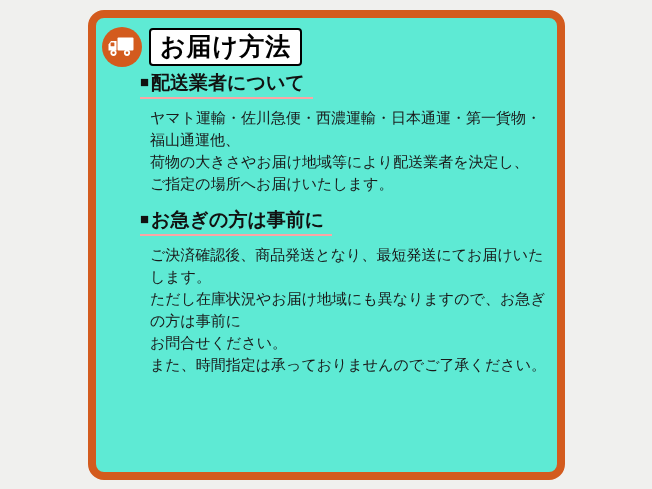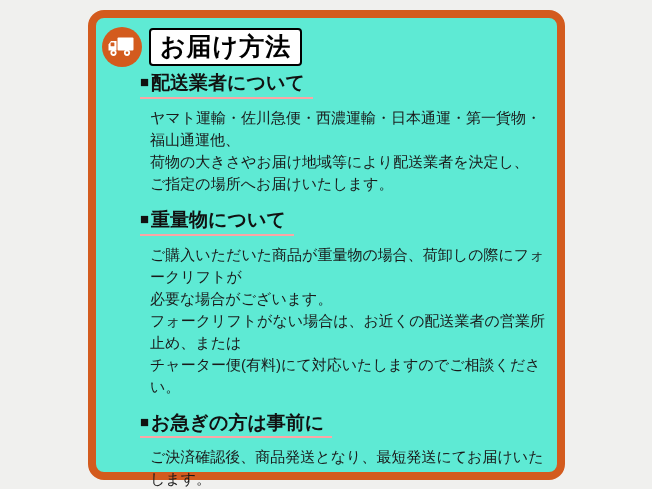--- a/index.html
+++ b/index.html
@@ -99,27 +99,20 @@
       <div class="title-box">お届け方法</div>
     </div>
 
     <div class="section first">
       <h2 class="section-heading"><span class="bullet">■</span><span>配送業者について</span></h2>
       <div class="section-body">ヤマト運輸・佐川急便・西濃運輸・日本通運・第一貨物・福山通運他、
 荷物の大きさやお届け地域等により配送業者を決定し、
 ご指定の場所へお届けいたします。</div>
     </div>
 
-    <div class="section">
-      <h2 class="section-heading"><span class="bullet">■</span><span>重量物について</span></h2>
-      <div class="section-body">ご購入いただいた商品が重量物の場合、荷卸しの際にフォークリフトが
-必要な場合がございます。
-フォークリフトがない場合は、お近くの配送業者の営業所止め、または
-チャーター便(有料)にて対応いたしますのでご相談ください。</div>
-    </div>
 
     <div class="section">
       <h2 class="section-heading"><span class="bullet">■</span><span>お急ぎの方は事前に</span></h2>
       <div class="section-body">ご決済確認後、商品発送となり、最短発送にてお届けいたします。
 ただし在庫状況やお届け地域にも異なりますので、お急ぎの方は事前に
 お問合せください。
 また、時間指定は承っておりませんのでご了承ください。</div>
     </div>
 
   </div>

